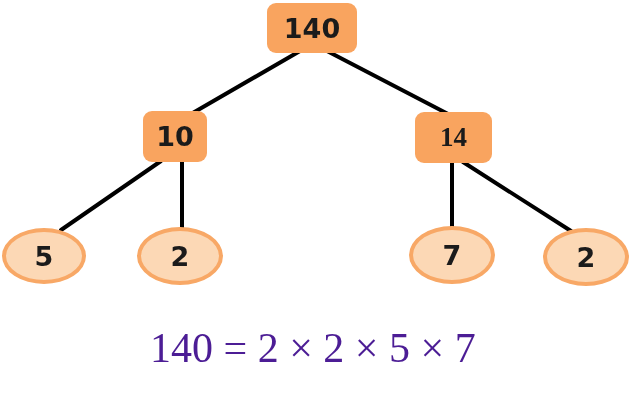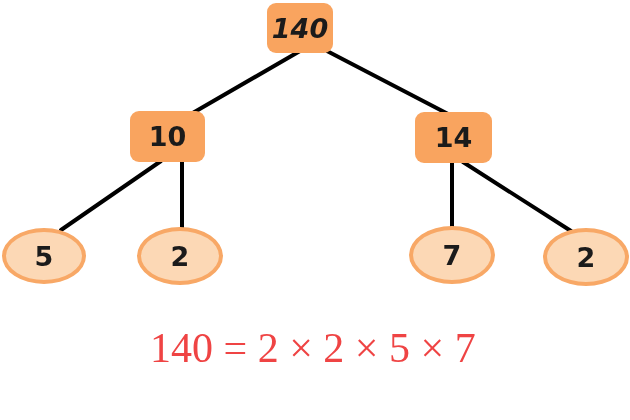--- a/index.html
+++ b/index.html
@@ -33,34 +33,34 @@
   }
   .rect {
     background: #F9A45F;
     border-radius: 9px;
   }
   .oval {
     background: #FCD8B5;
     border: 4px solid #F8A866;
     border-radius: 50%;
   }
-  .node-140 { left: 267px; top: 3px;   width: 66px; height: 50px; font-style: italic; }
-  .node-10  { left: 130px; top: 111px; width: 75px; height: 51px; }
-  .node-14  { left: 415px; top: 112px; width: 77px; height: 51px; }
+  .node-140 { left: 267px; top: 3px;   width: 90px; height: 50px; }
+  .node-10  { left: 143px; top: 111px; width: 64px; height: 51px; }
+  .node-14  { left: 415px; top: 112px; width: 77px; height: 51px; font-family: Liberation Serif, serif; }
   .node-5   { left: 2px;   top: 228px; width: 84px; height: 56px; }
   .node-2a  { left: 137px; top: 227px; width: 86px; height: 58px; }
   .node-7   { left: 409px; top: 226px; width: 86px; height: 58px; }
   .node-2b  { left: 543px; top: 228px; width: 86px; height: 58px; }
   .eq {
     position: absolute;
     left: 150px;
     font-family: "Liberation Serif", serif;
     font-size: 42px;
     line-height: 1;
-    color: #ef4444;
+    color: #4c1d95;
     white-space: nowrap;
   }
   .eq-1 { top: 327px; }
   .eq-2 { top: 378px; }
   .exp {
     font-size: 26px;
     vertical-align: 15px;
     margin-left: 1px;
   }
 </style>

